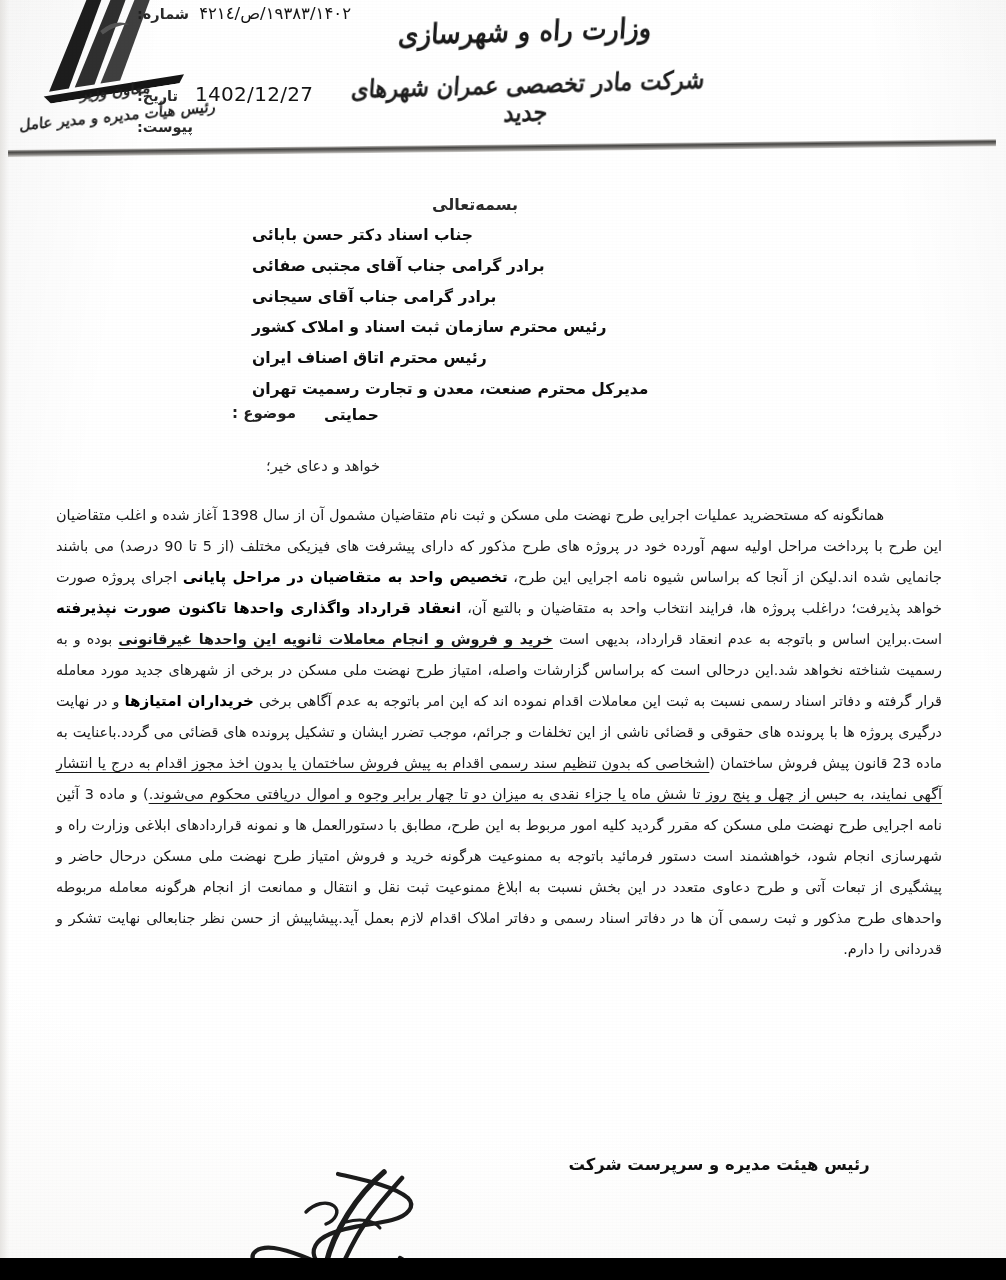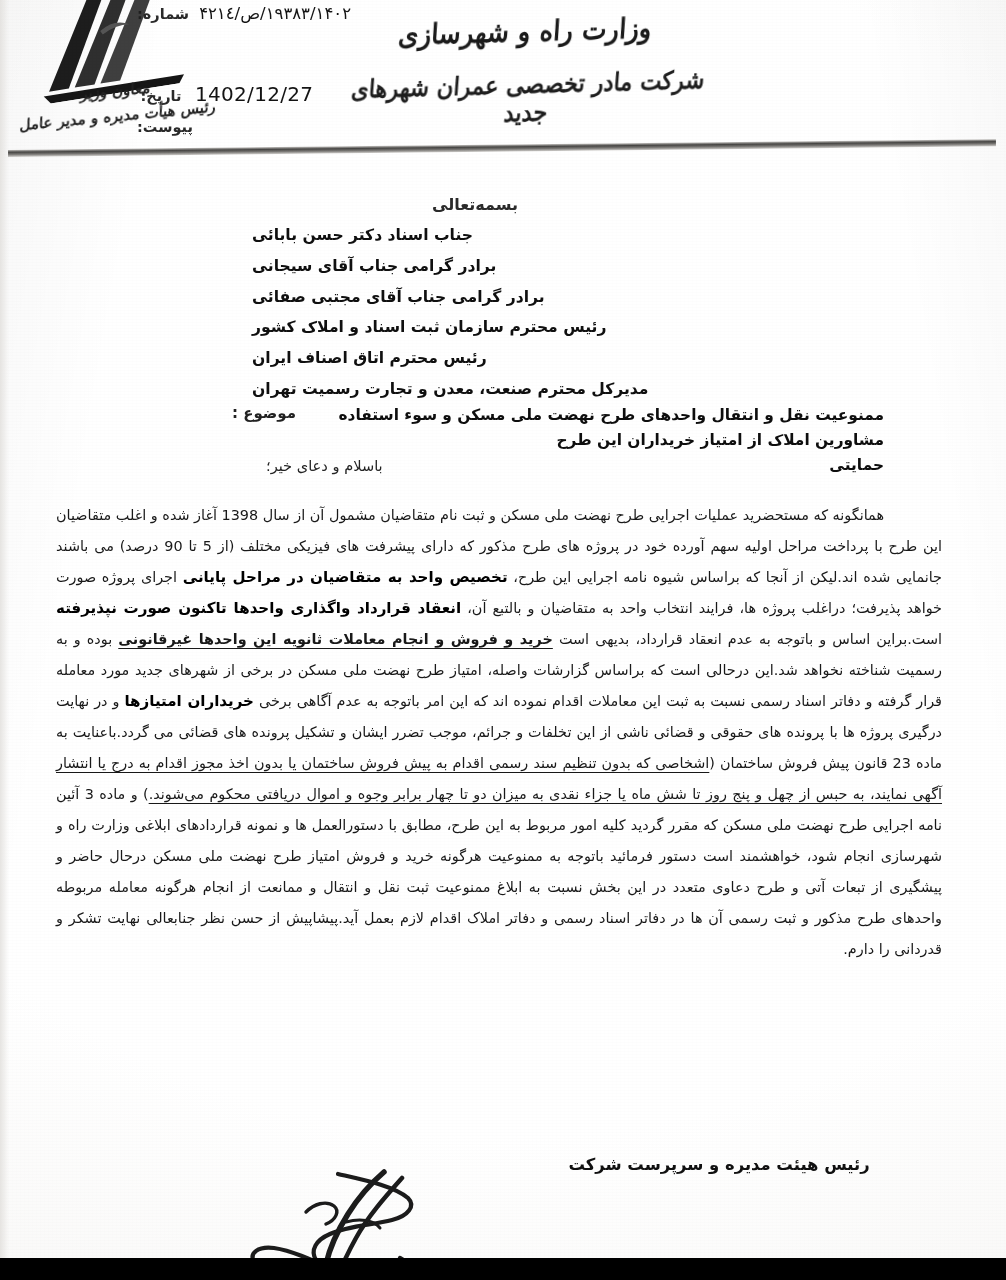--- a/index.html
+++ b/index.html
@@ -28,21 +28,21 @@
     background:linear-gradient(90deg,#e2e0dd 0%,rgba(255,255,255,0) 100%);opacity:.85;}
   .edge-bottom-band{position:absolute;left:0;bottom:0;width:100%;height:22px;background:#000;}
   .blur-soft{filter:blur(.17px);}
 
   
   #header{position:absolute;top:0;left:0;width:100%;height:172px;}
 
   .ref-block{position:absolute;top:4px;right:655px;text-align:right;direction:rtl;}
   .ref-row{display:flex;align-items:baseline;justify-content:flex-end;gap:10px;
            margin-bottom:13px;white-space:nowrap;}
-  .ref-label{font-size:14.5px;font-weight:700;color:#2a2a2a;min-width:48px;text-align:center;}
+  .ref-label{font-size:14.5px;font-weight:700;color:#2a2a2a;min-width:48px;text-align:left;}
   .ref-value{font-size:16.5px;font-weight:400;color:#141414;letter-spacing:.3px;}
   .ref-value.latin{font-family:"DejaVu Sans",sans-serif;font-size:20px;font-weight:400;margin-top:46px;}
   .ref-empty{min-height:17px;}
 
   .masthead{position:absolute;top:16px;right:300px;width:360px;text-align:center;
             transform:rotate(-1.6deg);}
   .masthead .line1{
     font-family:"DejaVu Serif","Liberation Serif",serif;
     font-size:26px;font-weight:700;color:#1b1b1b;letter-spacing:1px;
     transform:skewX(-5deg) scaleY(1.08);}
@@ -151,38 +151,37 @@
       </div>
     </div>
 
     <div class="hr-rule"></div>
   </div>
 
   <div class="basmala">بسمه‌تعالی</div>
 
   <div id="addressees">
     <div class="addr">جناب اسناد دکتر حسن بابائی</div>
+    <div class="addr">برادر گرامی جناب آقای مجتبی صفائی</div>
     <div class="addr">برادر گرامی جناب آقای سیجانی</div>
-    <div class="addr">برادر گرامی جناب آقای مجتبی صفائی</div>
     <div class="addr">رئیس محترم سازمان ثبت اسناد و املاک کشور</div>
     <div class="addr">رئیس محترم اتاق اصناف ایران</div>
     <div class="addr">مدیرکل محترم صنعت، معدن و تجارت رسمیت تهران</div>
   </div>
 
   <div id="subject">
     <div class="subj-row">
       <div class="subj-text">
-        <span>ممنوعیت نقل و انتقال واحدهای طرح نهضت ملی مسکن و سوء استفاده مشاورین املاک از امتیاز خریداران این طرح</span>
         <span class="w2">حمایتی</span>
       </div>
       <div class="subj-label">موضوع :</div>
     </div>
   </div>
 
-  <div class="greeting">باسلام و دعای خیر؛</div>
+  <div class="greeting">خواهد و دعای خیر؛</div>
 
   <div id="body">
     <p class="lead"><span>همانگونه که مستحضرید عملیات اجرایی طرح نهضت ملی مسکن و ثبت نام متقاضیان مشمول آن از سال 1398 آغاز شده و اغلب متقاضیان این طرح با پرداخت مراحل اولیه سهم آورده خود در پروژه های طرح مذکور که دارای پیشرفت های فیزیکی مختلف (از 5 تا 90 درصد) می باشند جانمایی شده اند.لیکن از آنجا که براساس شیوه نامه اجرایی این طرح، </span><b class="hl">تخصیص واحد به متقاضیان در مراحل پایانی</b><span> اجرای پروژه صورت خواهد پذیرفت؛ دراغلب پروژه ها، فرایند انتخاب واحد به متقاضیان و بالتبع آن، </span><b class="hl">انعقاد قرارداد واگذاری واحدها تاکنون صورت نپذیرفته</b><span> است.براین اساس و باتوجه به عدم انعقاد قرارداد، بدیهی است </span><u class="ul"><b>خرید و فروش و انجام معاملات ثانویه این واحدها غیرقانونی</b></u><span> بوده و به رسمیت شناخته نخواهد شد.این درحالی است که براساس گزارشات واصله، امتیاز طرح نهضت ملی مسکن در برخی از شهرهای جدید مورد معامله قرار گرفته و دفاتر اسناد رسمی نسبت به ثبت این معاملات اقدام نموده اند که این امر باتوجه به عدم آگاهی برخی </span><b class="hl">خریداران امتیازها</b><span> و در نهایت درگیری پروژه ها با پرونده های حقوقی و قضائی ناشی از این تخلفات و جرائم، موجب تضرر ایشان و تشکیل پرونده های قضائی می گردد.باعنایت به ماده 23 قانون پیش فروش ساختمان (</span><u class="ul">اشخاصی که بدون تنظیم سند رسمی اقدام به پیش فروش ساختمان یا بدون اخذ مجوز اقدام به درج یا انتشار آگهی نمایند، به حبس از چهل و پنج روز تا شش ماه یا جزاء نقدی به میزان دو تا چهار برابر وجوه و اموال دریافتی محکوم می‌شوند.</u><span>) و ماده 3 آئین نامه اجرایی طرح نهضت ملی مسکن که مقرر گردید کلیه امور مربوط به این طرح، مطابق با دستورالعمل ها و نمونه قراردادهای ابلاغی وزارت راه و شهرسازی انجام شود، خواهشمند است دستور فرمائید باتوجه به ممنوعیت هرگونه خرید و فروش امتیاز طرح نهضت ملی مسکن درحال حاضر و پیشگیری از تبعات آتی و طرح دعاوی متعدد در این بخش نسبت به ابلاغ ممنوعیت ثبت نقل و انتقال و ممانعت از انجام هرگونه معامله مربوطه واحدهای طرح مذکور و ثبت رسمی آن ها در دفاتر اسناد رسمی و دفاتر املاک اقدام لازم بعمل آید.پیشاپیش از حسن نظر جنابعالی نهایت تشکر و قدردانی را دارم.</span></p>
   </div>
 
   <div id="signature">
     <div class="sig-title">رئیس هیئت مدیره و سرپرست شرکت</div>
   </div>
 
   <div class="sig-mark">

